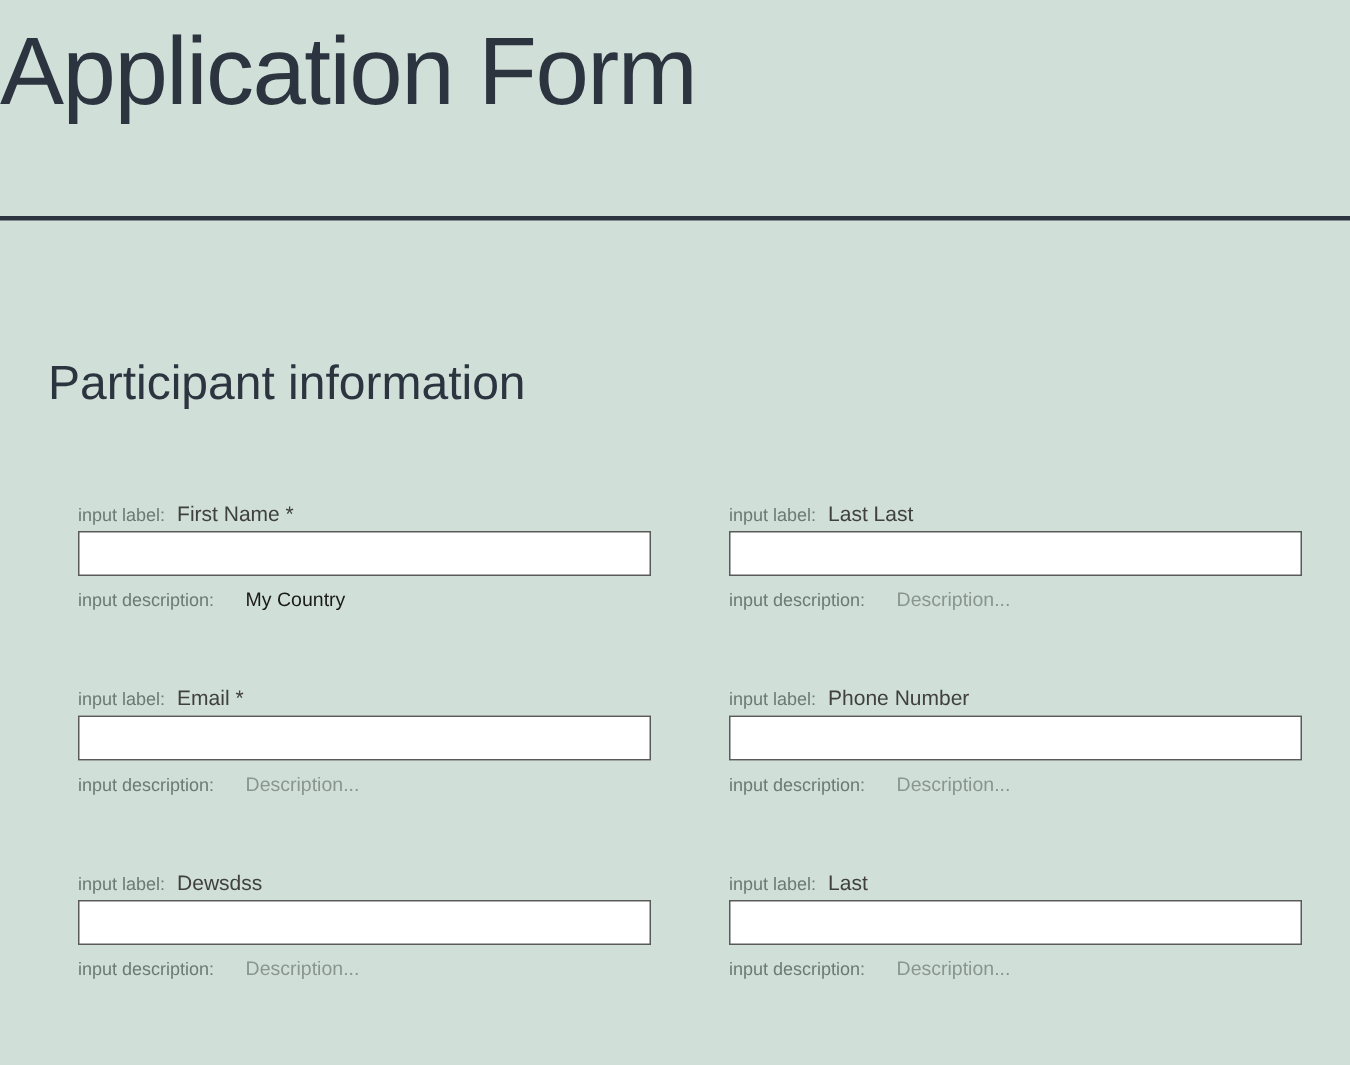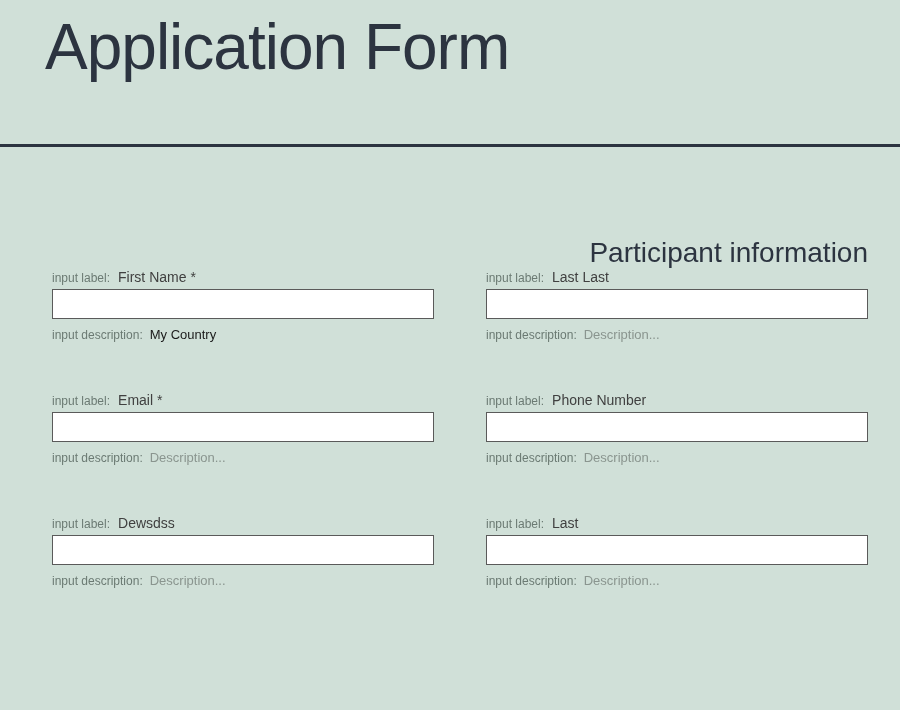--- a/index.html
+++ b/index.html
@@ -13,35 +13,34 @@
       width: 900px;
       height: 710px;
       overflow: hidden;
     }
     .page-title {
       font-size: 64px;
       font-weight: 300;
       color: #2c3440;
       padding: 10px 0 30px 0;
       letter-spacing: -1px;
-      margin-left: 45px;
     }
     .divider {
       border: none;
       border-top: 3px solid #2c3440;
       margin: 30px 0 0 0;
     }
     .content {
       padding: 90px 32px 0 32px;
     }
     .section-title {
-      font-size: 28px;
+      font-size: 32px;
       font-weight: 400;
       color: #2c3440;
-      text-align: right;
+      margin-bottom: 60px;
     }
     .form-grid {
       display: grid;
       grid-template-columns: 1fr 1fr;
       column-gap: 32px;
       row-gap: 50px;
     }
     .field-group {
       display: flex;
       flex-direction: column;
@@ -67,21 +66,21 @@
       border: 1px solid #5a5a5a;
       background: #ffffff;
       padding: 4px 8px;
       font-size: 14px;
       font-family: inherit;
       outline: none;
     }
     .desc-row {
       display: flex;
       align-items: baseline;
-      gap: 7px;
+      gap: 21px;
       margin-top: 8px;
     }
     .desc-text {
       font-size: 13px;
       color: #1a1a1a;
     }
     .desc-placeholder {
       font-size: 13px;
       color: #8a958f;
     }

